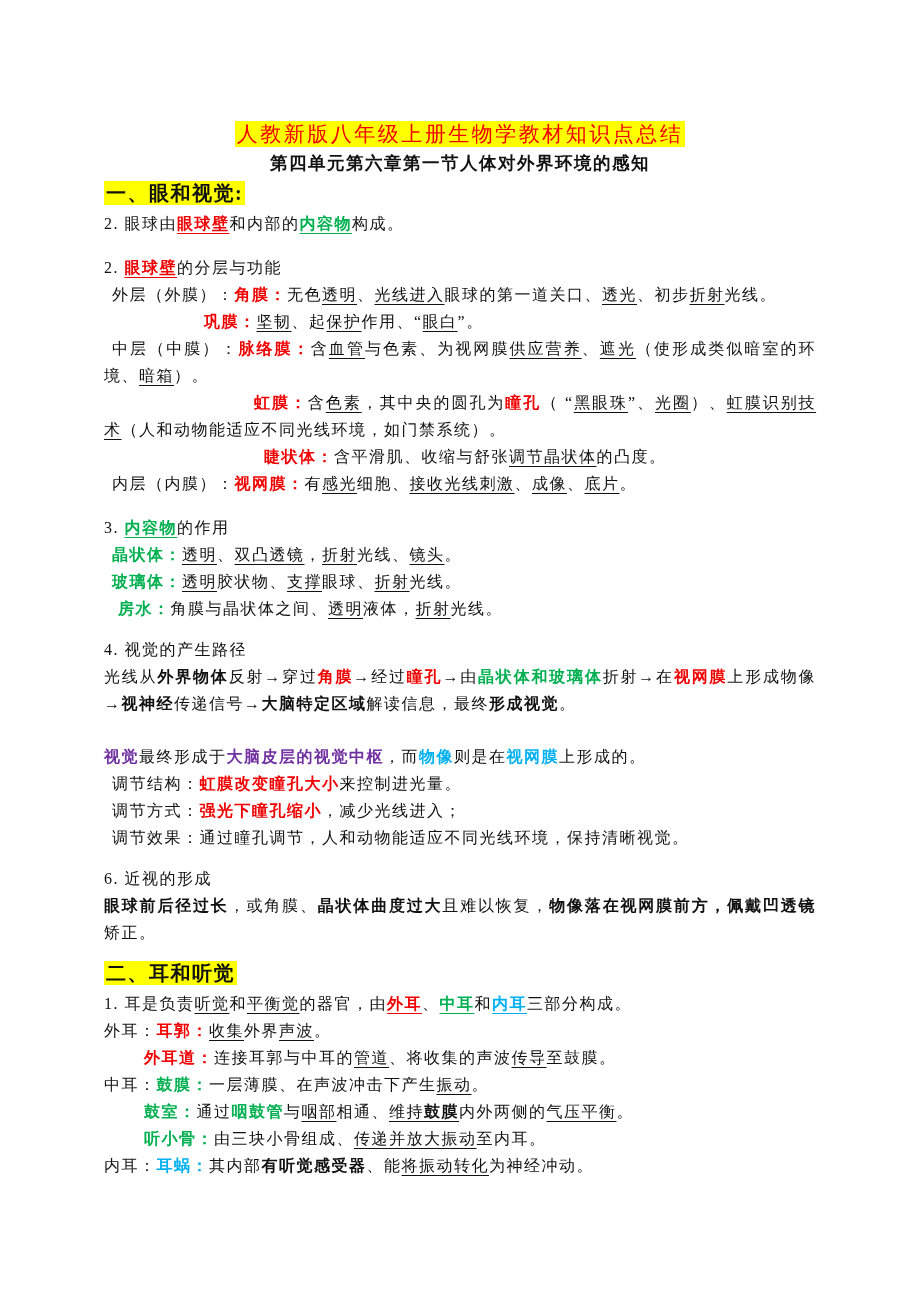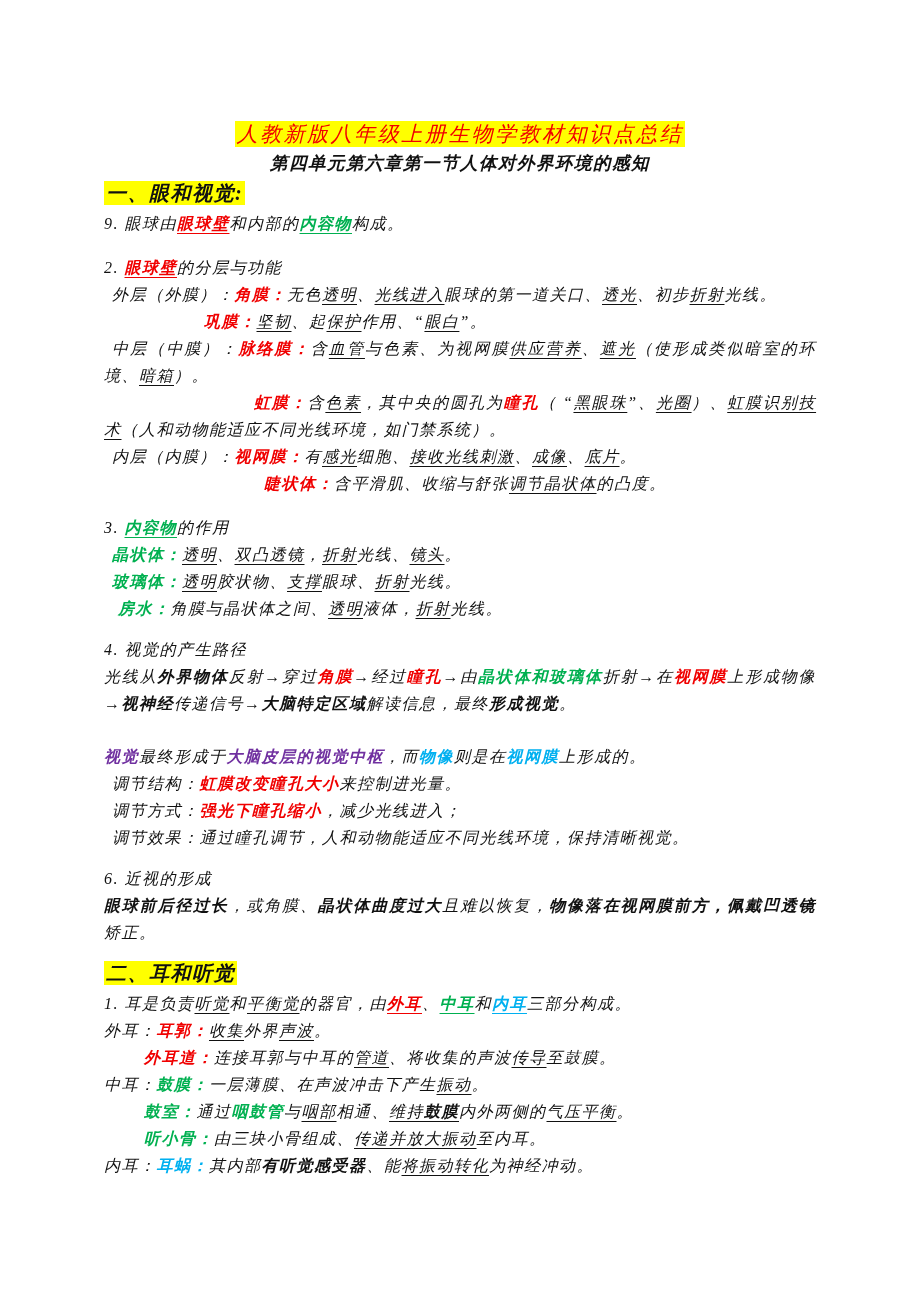--- a/index.html
+++ b/index.html
@@ -4,21 +4,20 @@
 <style>
   html,body{margin:0;padding:0;}
   body{background:#ffffff;}
   .page{
     position:relative;
     width:920px;
     height:1302px;
     background:#ffffff;
     overflow:hidden;
     font-family:"Liberation Serif","DejaVu Serif",serif;
-    font-style:italic;
   }
   .doc{
     padding:118px 104px 0 104px;
     color:#111111;
   }
   .blk{
     font-size:16px;
     line-height:27px;
     letter-spacing:1.5px;
     text-align:justify;
@@ -53,28 +52,28 @@
   .c-purple{color:var(--purple);}
 </style>
 </head>
 <body>
 
 <div class="page" style="background: rgb(255, 255, 255);">
   <div class="doc">
       <div class="blk title"><span class="hl c-red">人教新版八年级上册生物学教材知识点总结</span></div>
       <div class="blk subtitle" style=""><span class="b">第四单元第六章第一节人体对外界环境的感知</span></div>
       <div class="blk heading" style="margin-top: 4px;"><span class="b hl">一、眼和视觉:</span></div>
-      <div class="blk para" style="margin-top: 5px;"><span>9. 眼球由</span><span class="b u c-red">眼球壁</span><span>和内部的</span><span class="b u c-green">内容物</span><span>构成。</span></div>
+      <div class="blk para" style="margin-top: 5px;"><span>2. 眼球由</span><span class="b u c-red">眼球壁</span><span>和内部的</span><span class="b u c-green">内容物</span><span>构成。</span></div>
       <div class="blk para" style="margin-top: 17px;"><span>2. </span><span class="b u c-red">眼球壁</span><span>的分层与功能</span></div>
       <div class="blk para" style="padding-left: 8px;"><span>外层（外膜）：</span><span class="b c-red">角膜：</span><span>无色</span><span class="u">透明</span><span>、</span><span class="u">光线进入</span><span>眼球的第一道关口、</span><span class="u">透光</span><span>、初步</span><span class="u">折射</span><span>光线。</span></div>
       <div class="blk para" style="padding-left: 100px;"><span class="b c-red">巩膜：</span><span class="u">坚韧</span><span>、起</span><span class="u">保护</span><span>作用、“</span><span class="u">眼白</span><span>”。</span></div>
       <div class="blk para" style="text-indent: 8px;"><span>中层（中膜）：</span><span class="b c-red">脉络膜：</span><span>含</span><span class="u">血管</span><span>与色素、为视网膜</span><span class="u">供应营养</span><span>、</span><span class="u">遮光</span><span>（使形成类似暗室的环境、</span><span class="u">暗箱</span><span>）。</span></div>
       <div class="blk para" style="text-indent: 150px;"><span class="b c-red">虹膜：</span><span>含</span><span class="u">色素</span><span>，其中央的圆孔为</span><span class="b c-red">瞳孔</span><span>（ “</span><span class="u">黑眼珠</span><span>”、</span><span class="u">光圈</span><span>）、</span><span class="u">虹膜识别技术</span><span>（人和动物能适应不同光线环境，如门禁系统）。</span></div>
+      <div class="blk para" style="padding-left: 160px;"><span class="b c-red">睫状体：</span><span>含平滑肌、收缩与舒张</span><span class="u">调节晶状体</span><span>的凸度。</span></div>
       <div class="blk para" style="padding-left: 8px;"><span>内层（内膜）：</span><span class="b c-red">视网膜：</span><span>有</span><span class="u">感光</span><span>细胞、</span><span class="u">接收光线刺激</span><span>、</span><span class="u">成像</span><span>、</span><span class="u">底片</span><span>。</span></div>
-      <div class="blk para" style="padding-left: 160px;"><span class="b c-red">睫状体：</span><span>含平滑肌、收缩与舒张</span><span class="u">调节晶状体</span><span>的凸度。</span></div>
       <div class="blk para" style="margin-top: 17px;"><span>3. </span><span class="b u c-green">内容物</span><span>的作用</span></div>
       <div class="blk para" style="padding-left: 8px;"><span class="b c-green">晶状体：</span><span class="u">透明</span><span>、</span><span class="u">双凸透镜</span><span>，</span><span class="u">折射</span><span>光线、</span><span class="u">镜头</span><span>。</span></div>
       <div class="blk para" style="padding-left: 8px;"><span class="b c-green">玻璃体：</span><span class="u">透明</span><span>胶状物、</span><span class="u">支撑</span><span>眼球、</span><span class="u">折射</span><span>光线。</span></div>
       <div class="blk para" style="padding-left: 14px;"><span class="b c-green">房水：</span><span>角膜与晶状体之间、</span><span class="u">透明</span><span>液体，</span><span class="u">折射</span><span>光线。</span></div>
       <div class="blk para" style="margin-top: 14px;"><span>4. 视觉的产生路径</span></div>
       <div class="blk para"><span>光线从</span><span class="b">外界物体</span><span>反射→穿过</span><span class="b c-red">角膜</span><span>→经过</span><span class="b c-red">瞳孔</span><span>→由</span><span class="b c-green">晶状体和玻璃体</span><span>折射→在</span><span class="b c-red">视网膜</span><span>上形成物像→</span><span class="b">视神经</span><span>传递信号→</span><span class="b">大脑特定区域</span><span>解读信息，最终</span><span class="b">形成视觉</span><span>。</span></div>
       <div class="blk para" style="margin-top: 26px;"><span class="b c-purple">视觉</span><span>最终形成于</span><span class="b c-purple">大脑皮层的视觉中枢</span><span>，而</span><span class="b c-cyan">物像</span><span>则是在</span><span class="b c-cyan">视网膜</span><span>上形成的。</span></div>
       <div class="blk para" style="padding-left: 8px;"><span>调节结构：</span><span class="b c-red">虹膜改变瞳孔大小</span><span>来控制进光量。</span></div>
       <div class="blk para" style="padding-left: 8px;"><span>调节方式：</span><span class="b c-red">强光下瞳孔缩小</span><span>，减少光线进入；</span></div>
       <div class="blk para" style="padding-left: 8px;"><span>调节效果：通过瞳孔调节，人和动物能适应不同光线环境，保持清晰视觉。</span></div>

